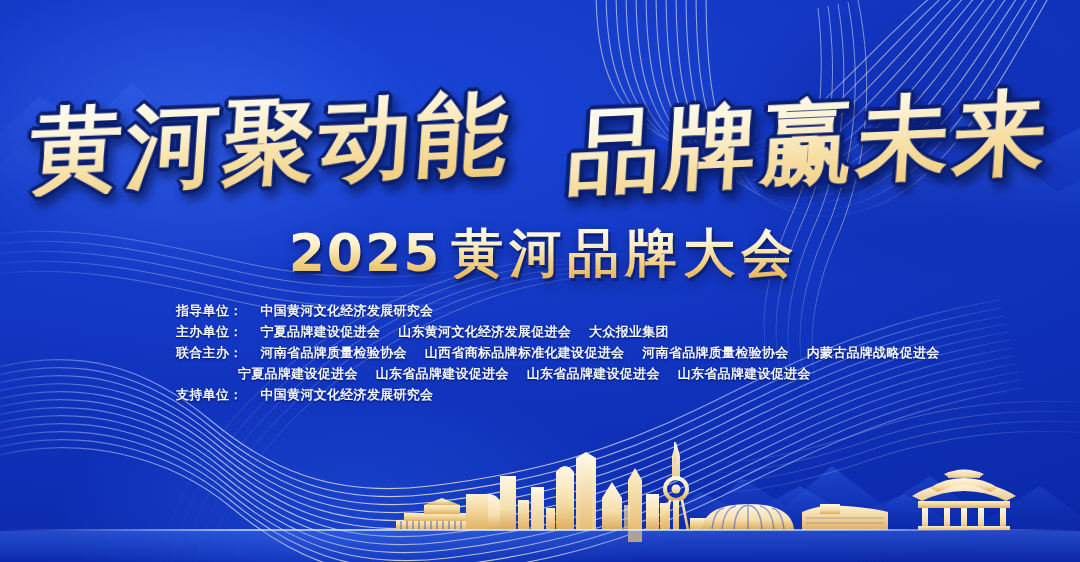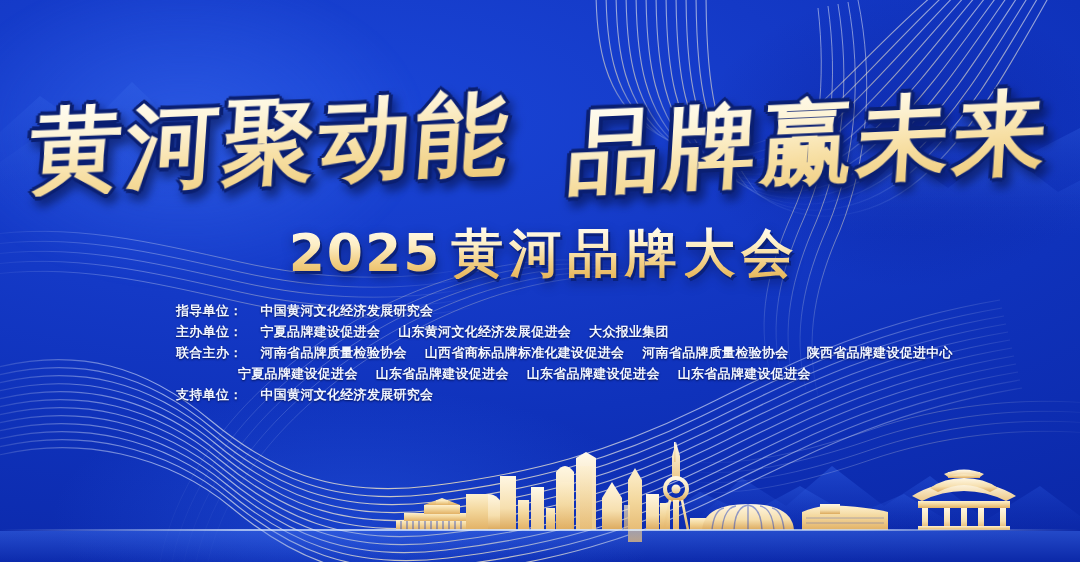--- a/index.html
+++ b/index.html
@@ -215,21 +215,21 @@
   </div>
 
   <div class="credits">
     <div class="row">
       <span class="seg">指导单位：</span><span class="seg">中国黄河文化经济发展研究会</span>
     </div>
     <div class="row">
       <span class="seg">主办单位：</span><span class="seg">宁夏品牌建设促进会</span><span class="seg">山东黄河文化经济发展促进会</span><span class="seg">大众报业集团</span>
     </div>
     <div class="row">
-      <span class="seg">联合主办：</span><span class="seg">河南省品牌质量检验协会</span><span class="seg">山西省商标品牌标准化建设促进会</span><span class="seg">河南省品牌质量检验协会</span><span class="seg">陕西省品牌建设促进中心</span>
+      <span class="seg">联合主办：</span><span class="seg">河南省品牌质量检验协会</span><span class="seg">山西省商标品牌标准化建设促进会</span><span class="seg">河南省品牌质量检验协会</span><span class="seg">内蒙古品牌战略促进会</span>
     </div>
     <div class="row indent">
       <span class="seg">宁夏品牌建设促进会</span><span class="seg">山东省品牌建设促进会</span><span class="seg">山东省品牌建设促进会</span><span class="seg">山东省品牌建设促进会</span>
     </div>
     <div class="row">
       <span class="seg">支持单位：</span><span class="seg">中国黄河文化经济发展研究会</span>
     </div>
   </div>
 
   <svg class="layer" viewBox="0 0 1080 562" preserveAspectRatio="none">

